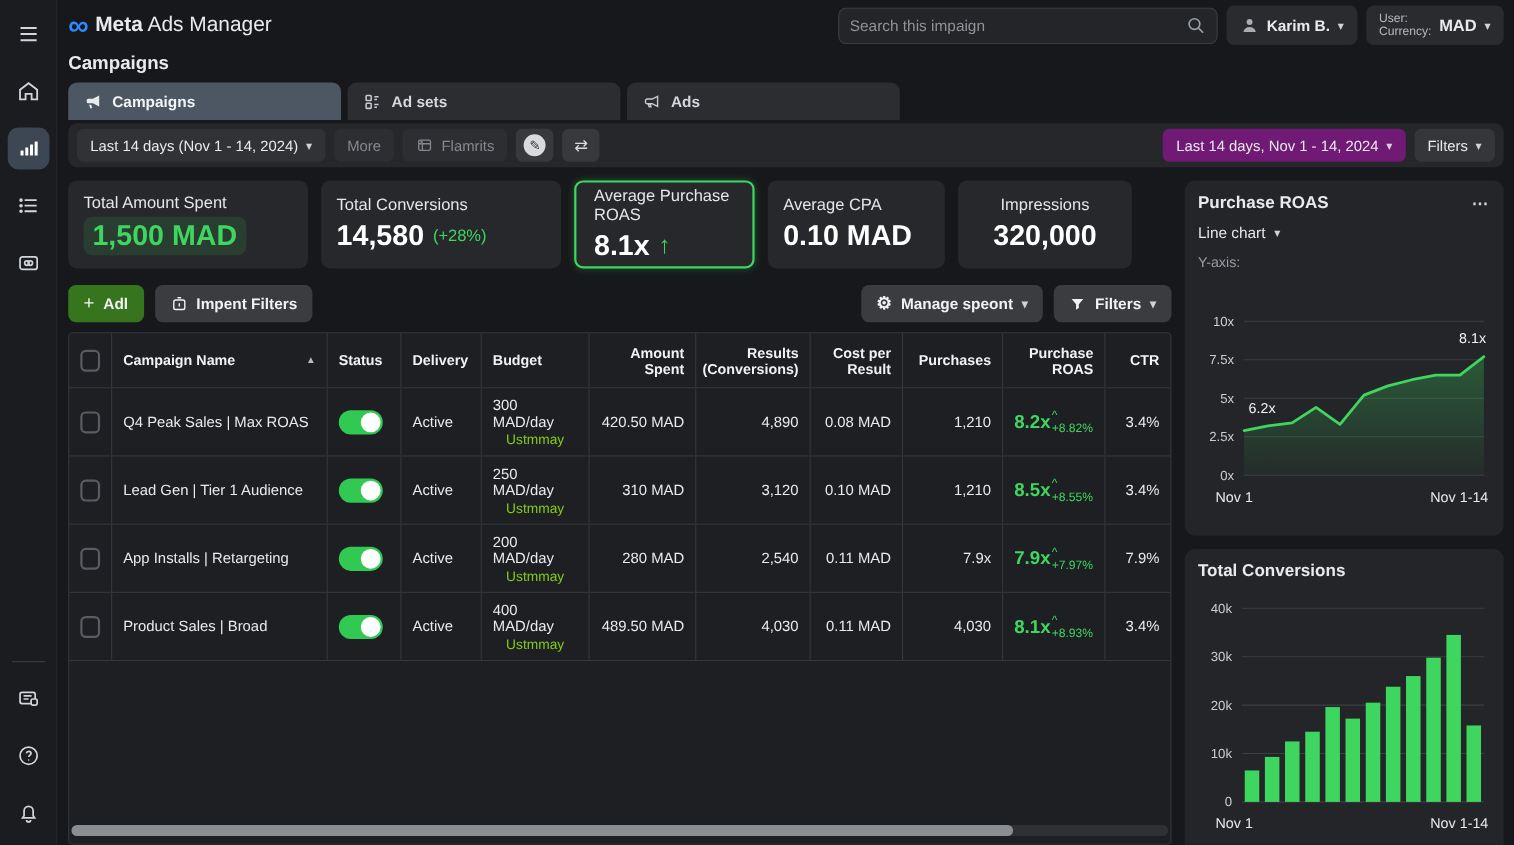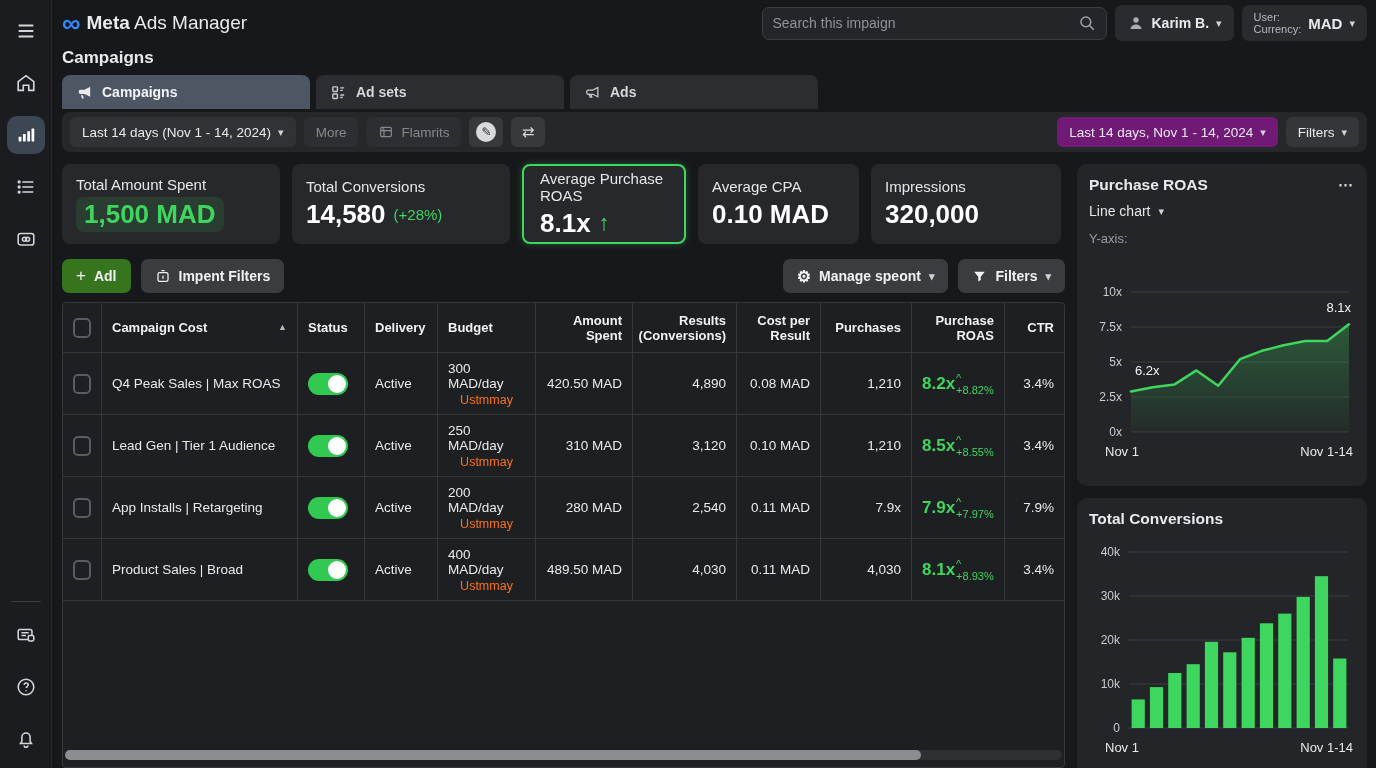--- a/index.html
+++ b/index.html
@@ -75,21 +75,21 @@
   .left-col { width:1003px; display:flex; flex-direction:column; min-height:0; }
   
   .kpis { display:flex; gap:12px; }
   .kpi {
     background:#26282b; border-radius:8px; padding:11px 14px; height:80px;
     display:flex; flex-direction:column; justify-content:center; gap:4px;
   }
   .kpi .label { font-size:15px; color:#e4e6ea; }
   .kpi .value { font-size:26px; font-weight:bold; color:#fff; display:flex; align-items:center; gap:8px; }
   .kpi.k1 { width:218px; } .kpi.k2 { width:218px; } .kpi.k3 { width:164px;padding-left:16px; }
-  .kpi.k4 { width:161px; } .kpi.k5 { width:190px; }
+  .kpi.k4 { width:161px; } .kpi.k5 { width:158px;align-items:center; }
   .kpi.highlight { border:2px solid #3fd65f; box-shadow:0 0 7px rgba(63,214,95,.3); }
   .green { color:#3fd65f; }
   .pill-green { background:rgba(63,214,95,.13); border-radius:8px; padding:2px 8px; color:#3fd65f; }
   .kpi .suffix { font-size:15px; font-weight:normal; color:#3fd65f; }
   .kpi .up-arrow { font-size:22px; color:#3fd65f; }
   
   .actions { display:flex; gap:10px; margin:15px 0 9px; }
   .abtn {
     height:34px; border-radius:7px; display:flex; align-items:center; gap:8px;
     padding:0 14px; font-size:14px; font-weight:bold; color:#f0f2f4; background:#3a3c40; cursor:pointer;
@@ -107,21 +107,21 @@
     grid-template-columns:39px 196px 67px 73px 98px 97px 104px 84px 91px 93px 59px;
   }
   .trow > div { border-right:1px solid #35373b; display:flex; align-items:center; padding:0 10px; }
   .trow > div:last-child { border-right:none; }
   .thead { height:50px; border-bottom:1px solid #35373b; }
   .thead > div { font-size:13px; font-weight:bold; color:#f0f2f5; line-height:15px; }
   .tbody-row { height:62px; border-bottom:1px solid #35373b; }
   .num { justify-content:flex-end; text-align:right; }
   .cell-name { font-size:13.5px; }
   .cell { font-size:13.5px; }
-  .sub { color:#f97316; font-size:12.5px; }
+  .sub { color:#84cc16; font-size:12.5px; }
   .budget-cell { flex-direction:column; align-items:flex-end; justify-content:center; gap:2px; }
   .roas-cell { align-items:flex-end; justify-content:center; gap:1px; }
   .roas-val { font-size:17px; font-weight:bold; color:#3fd65f; }
   .roas-delta { font-size:11px; color:#3fd65f; }
   .sort-ic { font-size:9px; color:#b8bbc0; margin-left:auto; }
   .checkbox { width:20px; height:20px; border:2px solid #595c61; border-radius:5px; cursor:pointer; }
   .toggle { width:40px; height:22px; border-radius:11px; background:#31c952; position:relative; cursor:pointer; }
   .toggle .knob { position:absolute; right:2px; top:2px; width:18px; height:18px; border-radius:50%; background:#fff; }
   .fill-space { flex:1; }
   .hscroll { height:16px; margin:0 0 4px; padding:0 0; position:relative; }
@@ -365,21 +365,21 @@
           </div>
         </div>
       </div>
 
       <div class="table-wrap">
         <div class="trow thead">
           <div>
               <span class="checkbox"></span>
             </div>
           <div>
-              <span>Campaign Cost</span>
+              <span>Campaign Name</span>
               <span class="sort-ic">▲</span>
             </div>
           <div>
               <span>Status</span>
             </div>
           <div>
               <span>Delivery</span>
             </div>
           <div>
               <span>Budget</span>

